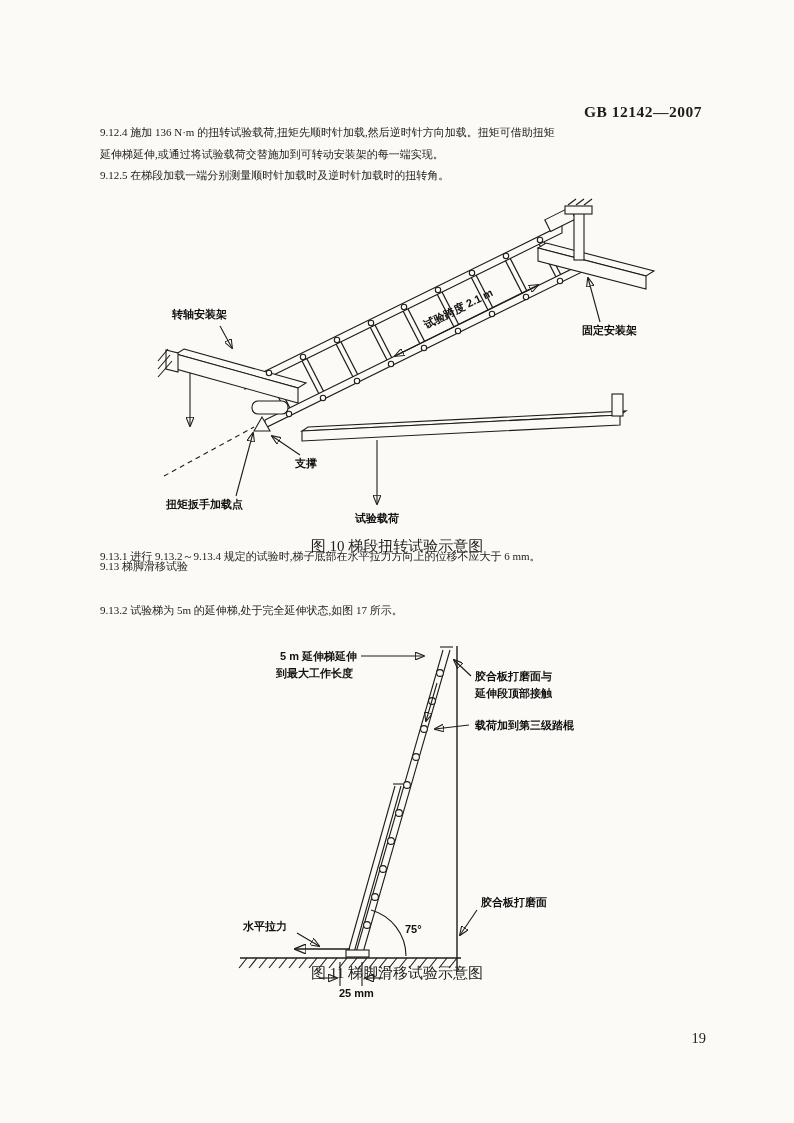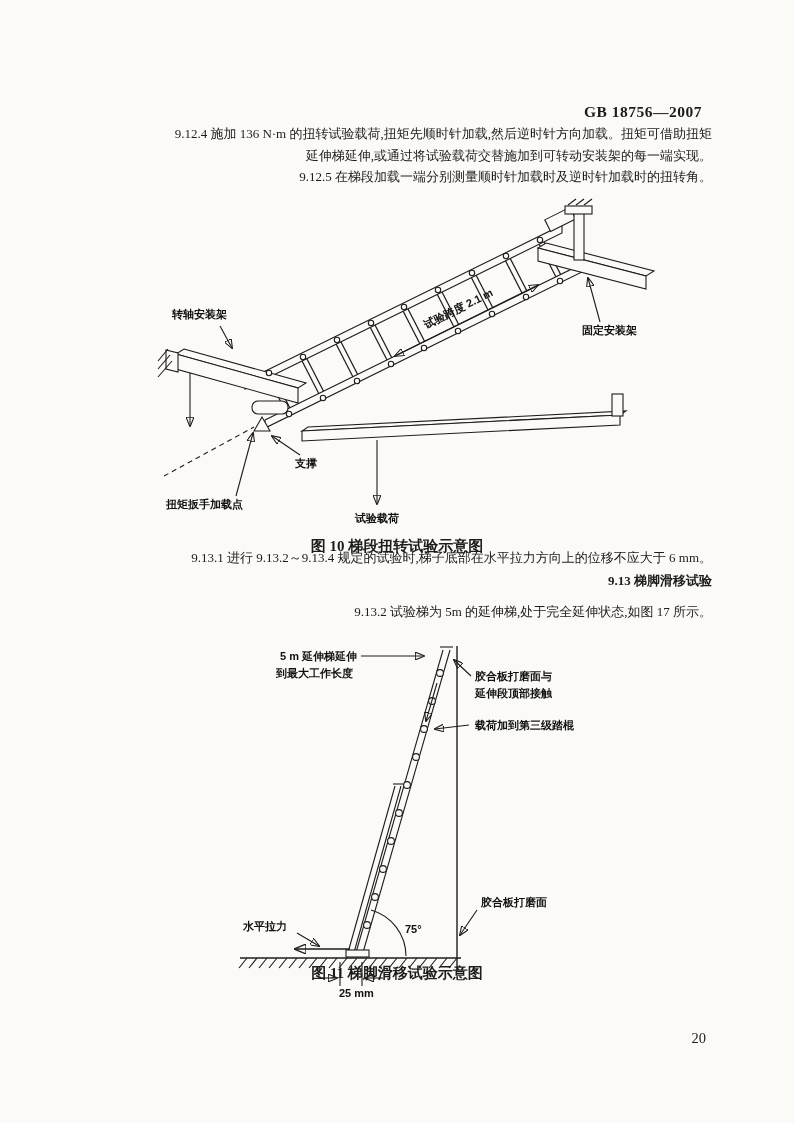--- a/index.html
+++ b/index.html
@@ -12,26 +12,26 @@
     overflow:hidden;
   }
   .abs { position:absolute; }
   .doc-number {
     top:103px; left:0; width:702px;
     text-align:right; font-weight:bold; font-size:15.5px;
     letter-spacing:0.5px;
   }
   .bodyline {
     left:100px; width:612px;
-    font-size:13px; white-space:nowrap;text-align:right;
-  }
-  .bold { font-weight:bold;margin-top:13px; }
+    font-size:11px; white-space:nowrap;
+  }
+  .bold { font-weight:normal; }
   .fig-caption {
     left:0; width:794px; text-align:center;
-    font-size:15px; font-weight:bold;
+    font-size:15px; font-weight:normal;
   }
   .page-number {
     top:1030px; left:0; width:706px;
     text-align:right; font-size:14.5px;
   }
   .fig { position:absolute; }
   .fig line, .fig path, .fig polygon, .fig rect, .fig circle {
     stroke:#1c1c1c; stroke-width:1.1; fill:none;
     stroke-linecap:butt;
   }
@@ -42,21 +42,21 @@
   .fig .thick { stroke-width:1.4; }
   .fig text {
     stroke:none; fill:#111;
     font-size:11px; font-weight:bold;
     font-family:"Liberation Sans","DejaVu Sans",sans-serif;
   }
 </style>
 </head>
 <body>
 
-<div class="abs doc-number">GB 18756—2007</div>
+<div class="abs doc-number">GB 12142—2007</div>
 
 <div class="abs bodyline" style="top:125px">9.12.4  施加 136 N·m 的扭转试验载荷,扭矩先顺时针加载,然后逆时针方向加载。扭矩可借助扭矩</div>
 <div class="abs bodyline" style="top:147px">延伸梯延伸,或通过将试验载荷交替施加到可转动安装架的每一端实现。</div>
 <div class="abs bodyline" style="top:168px">9.12.5  在梯段加载一端分别测量顺时针加载时及逆时针加载时的扭转角。</div>
 
 <svg class="fig" style="left:150px; top:198px;" width="530" height="348" viewBox="0 0 530 348">
   <defs>
     <marker id="arr10" viewBox="0 0 10 8" refX="9" refY="4" markerWidth="9" markerHeight="7" orient="auto-start-reverse">
       <path d="M0,0 L10,4 L0,8 z" fill="#1c1c1c" stroke="none"></path>
     </marker>
@@ -224,13 +224,13 @@
   <text x="240" y="59">延伸段顶部接触</text>
   <text x="240" y="91">载荷加到第三级踏棍</text>
   <text x="8" y="292">水平拉力</text>
   <text x="170" y="295">75°</text>
   <text x="104" y="359">25 mm</text>
   <text x="246" y="268">胶合板打磨面</text>
 </svg>
 
 <div class="abs fig-caption" style="top:964px">图 11  梯脚滑移试验示意图</div>
 
-<div class="abs page-number">20</div>
+<div class="abs page-number">19</div>
 
 </body></html>

